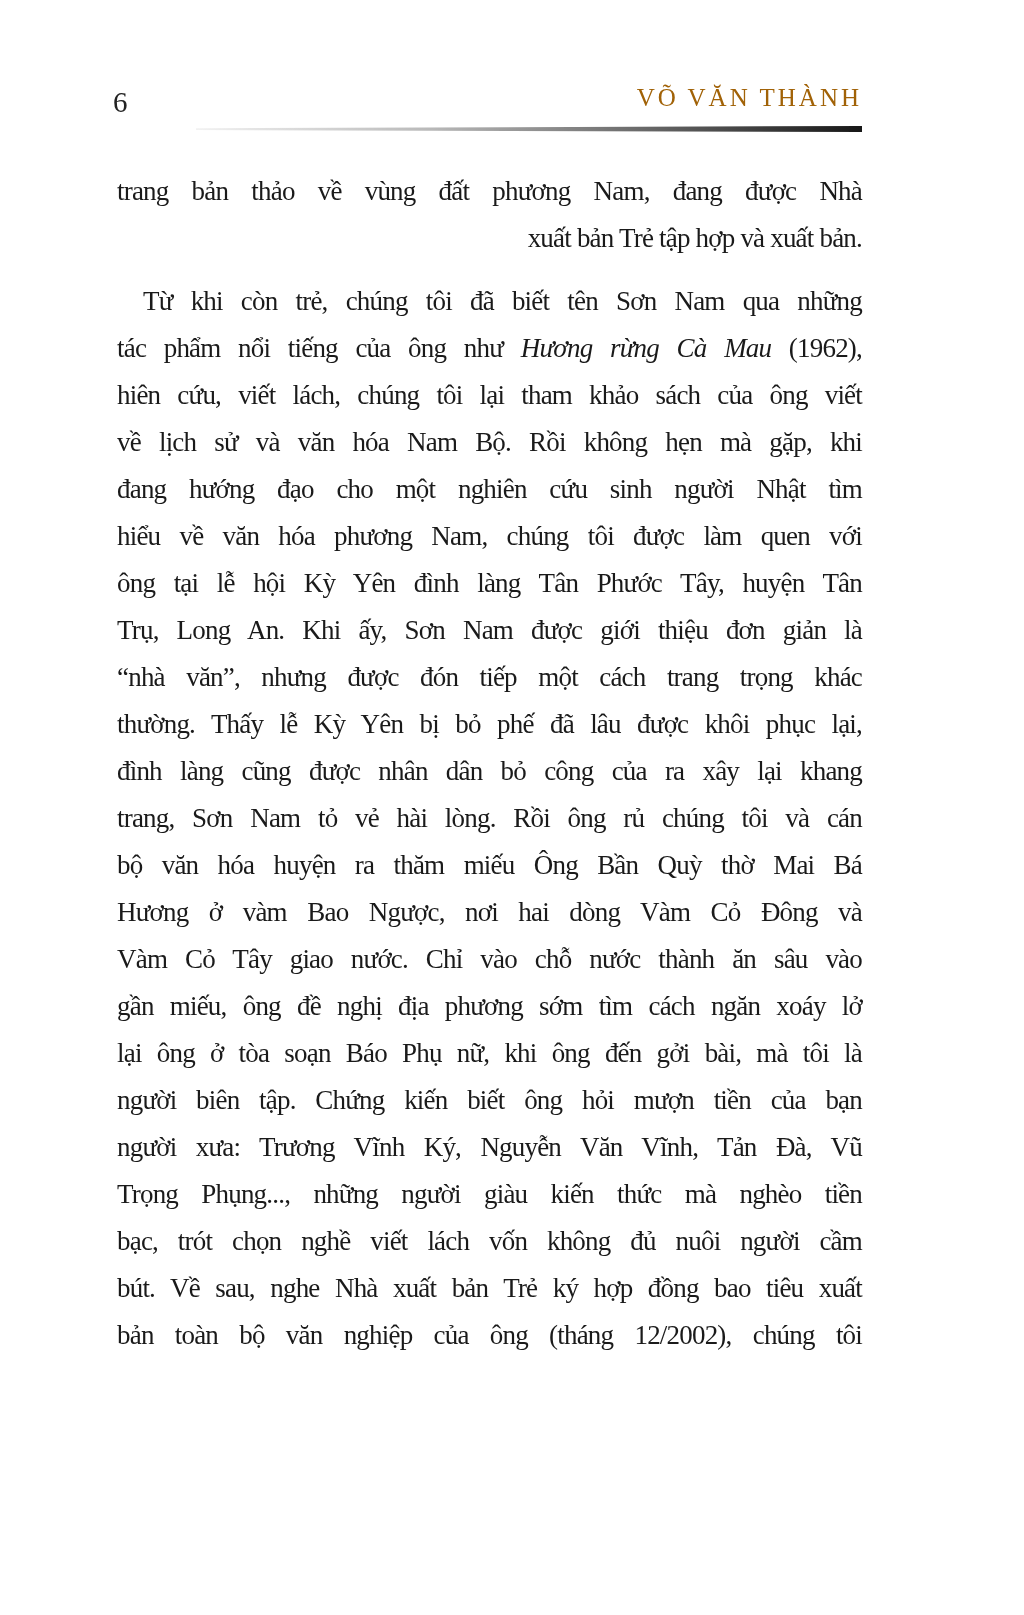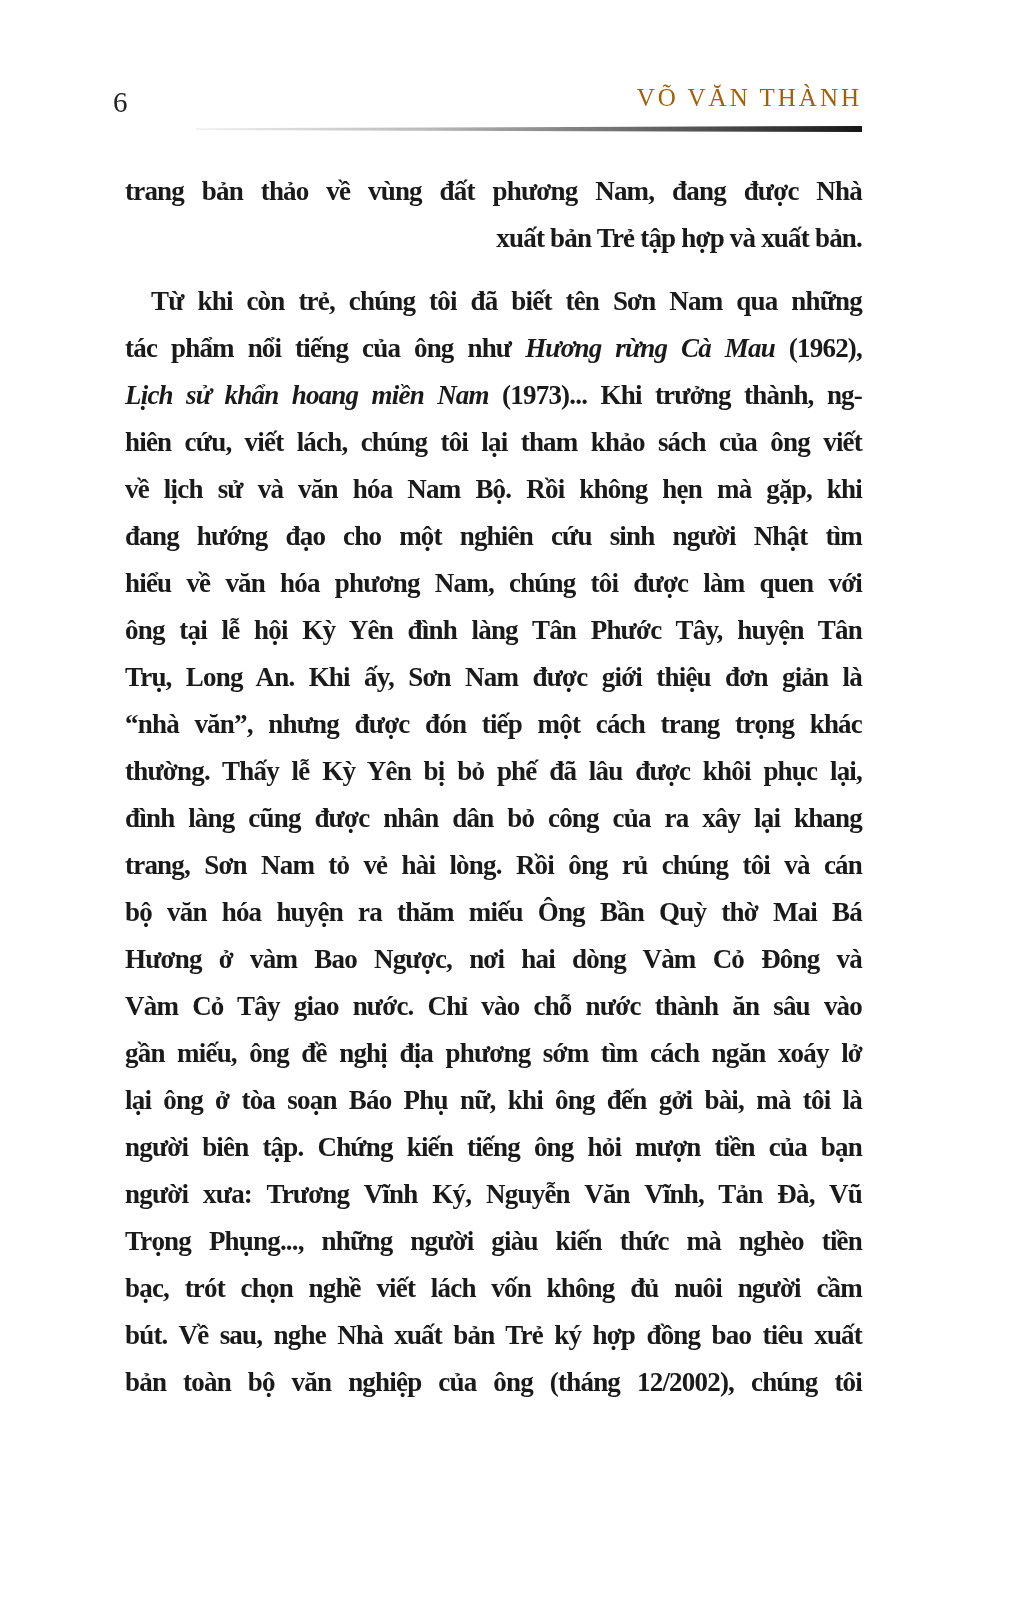--- a/index.html
+++ b/index.html
@@ -41,22 +41,21 @@
     background: linear-gradient(to right, #f2f2f2, #b9b9b9 35%, #6e6e6e 65%, #2a2a2a 92%, #171717);
     clip-path: polygon(0 38%, 100% 0, 100% 100%, 0 66%);
   }
   .body-text {
     position: absolute;
     left: 113px;
     top: 168px;
     width: 749px;
   }
   .paragraph {
-    margin: 0 0 16px 12px;
-    font-weight: bold;
+    margin: 0 0 16px 4px;
   }
   .line {
     font-size: 27px;
     line-height: 47px;
     letter-spacing: -0.8px;
     text-align: right;
     white-space: normal;
   }
   .line.justify {
     text-align: justify;
@@ -77,37 +76,36 @@
   <div class="running-header">VÕ VĂN THÀNH</div>
   <div class="header-rule"></div>
   <div class="body-text">
       <div class="paragraph">
         <div class="line justify"><span>trang bản thảo về vùng đất phương Nam, đang được Nhà</span></div>
         <div class="line"><span>xuất bản Trẻ tập hợp và xuất bản.</span></div>
       </div>
       <div class="paragraph">
         <div class="line justify indent"><span>Từ khi còn trẻ, chúng tôi đã biết tên Sơn Nam qua những</span></div>
         <div class="line justify"><span>tác phẩm nổi tiếng của ông như </span><span class="italic">Hương rừng Cà Mau</span><span> (1962),</span></div>
-        <div class="line justify"><span class="italic">Lịch sử khẩn hoang miền Nam</span><span> (1973)... Khi trưởng thành, ng-</span></div>
         <div class="line justify"><span>hiên cứu, viết lách, chúng tôi lại tham khảo sách của ông viết</span></div>
         <div class="line justify"><span>về lịch sử và văn hóa Nam Bộ. Rồi không hẹn mà gặp, khi</span></div>
         <div class="line justify"><span>đang hướng đạo cho một nghiên cứu sinh người Nhật tìm</span></div>
         <div class="line justify"><span>hiểu về văn hóa phương Nam, chúng tôi được làm quen với</span></div>
         <div class="line justify"><span>ông tại lễ hội Kỳ Yên đình làng Tân Phước Tây, huyện Tân</span></div>
         <div class="line justify"><span>Trụ, Long An. Khi ấy, Sơn Nam được giới thiệu đơn giản là</span></div>
         <div class="line justify"><span>“nhà văn”, nhưng được đón tiếp một cách trang trọng khác</span></div>
         <div class="line justify"><span>thường. Thấy lễ Kỳ Yên bị bỏ phế đã lâu được khôi phục lại,</span></div>
         <div class="line justify"><span>đình làng cũng được nhân dân bỏ công của ra xây lại khang</span></div>
         <div class="line justify"><span>trang, Sơn Nam tỏ vẻ hài lòng. Rồi ông rủ chúng tôi và cán</span></div>
         <div class="line justify"><span>bộ văn hóa huyện ra thăm miếu Ông Bần Quỳ thờ Mai Bá</span></div>
         <div class="line justify"><span>Hương ở vàm Bao Ngược, nơi hai dòng Vàm Cỏ Đông và</span></div>
         <div class="line justify"><span>Vàm Cỏ Tây giao nước. Chỉ vào chỗ nước thành ăn sâu vào</span></div>
         <div class="line justify"><span>gần miếu, ông đề nghị địa phương sớm tìm cách ngăn xoáy lở</span></div>
         <div class="line justify"><span>lại ông ở tòa soạn Báo Phụ nữ, khi ông đến gởi bài, mà tôi là</span></div>
-        <div class="line justify"><span>người biên tập. Chứng kiến tiếng ông hỏi mượn tiền của bạn</span></div>
+        <div class="line justify"><span>người biên tập. Chứng kiến biết ông hỏi mượn tiền của bạn</span></div>
         <div class="line justify"><span>người xưa: Trương Vĩnh Ký, Nguyễn Văn Vĩnh, Tản Đà, Vũ</span></div>
         <div class="line justify"><span>Trọng Phụng..., những người giàu kiến thức mà nghèo tiền</span></div>
         <div class="line justify"><span>bạc, trót chọn nghề viết lách vốn không đủ nuôi người cầm</span></div>
         <div class="line justify"><span>bút. Về sau, nghe Nhà xuất bản Trẻ ký hợp đồng bao tiêu xuất</span></div>
         <div class="line justify"><span>bản toàn bộ văn nghiệp của ông (tháng 12/2002), chúng tôi</span></div>
       </div>
     </div>
 </div>
 
 </body></html>

